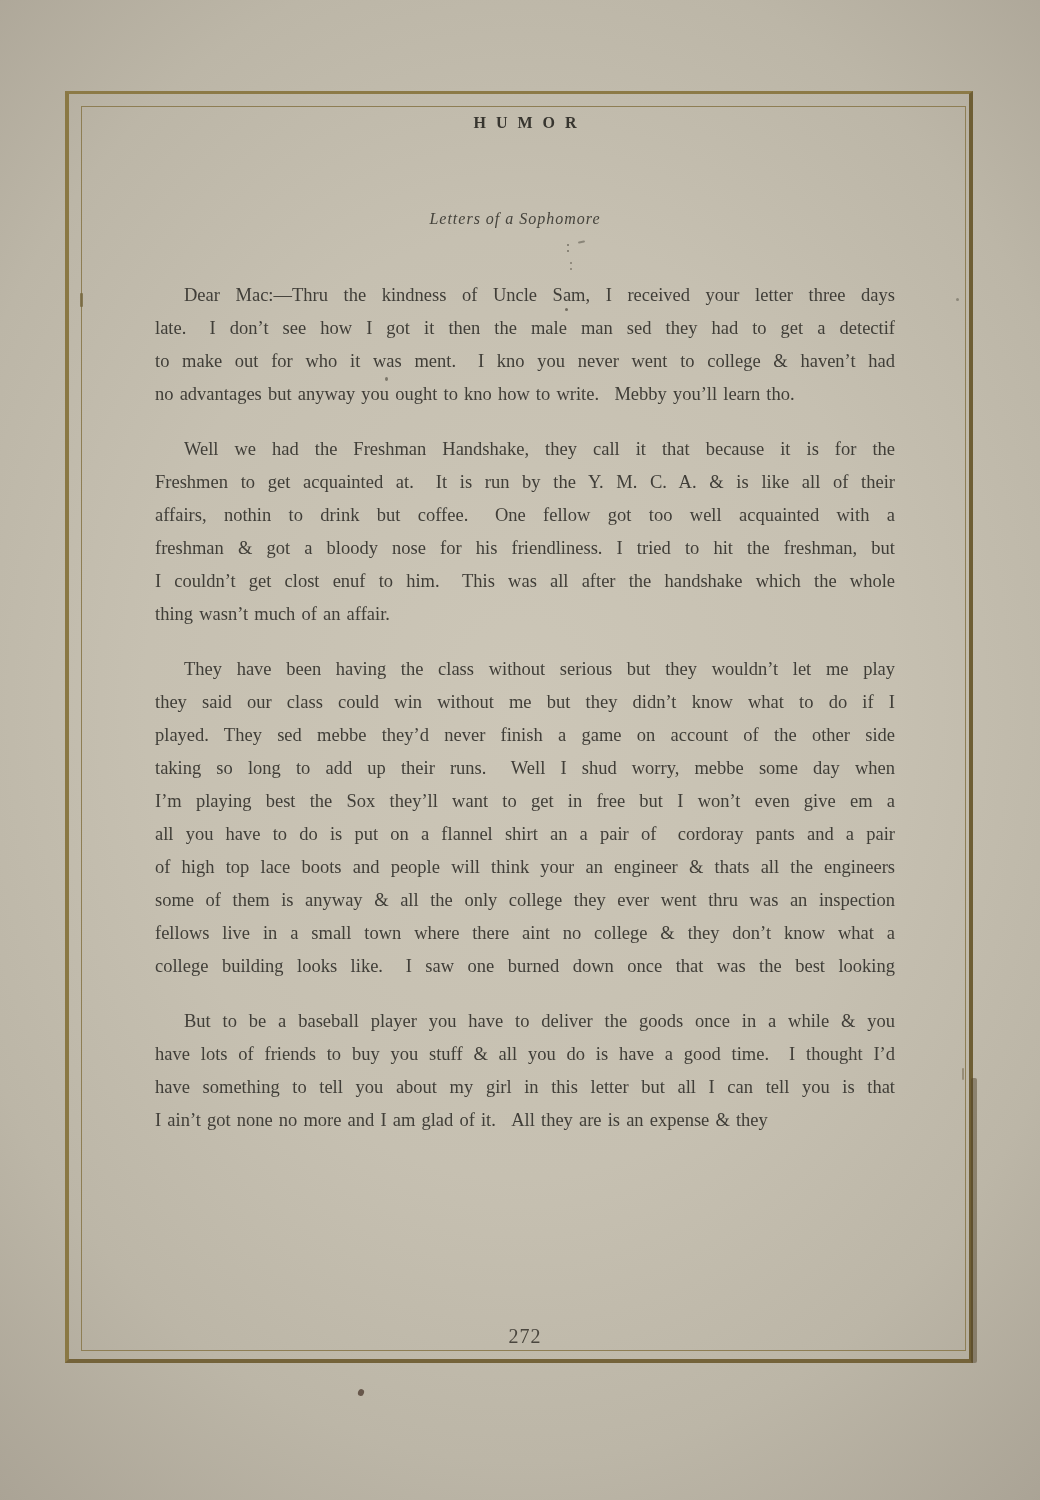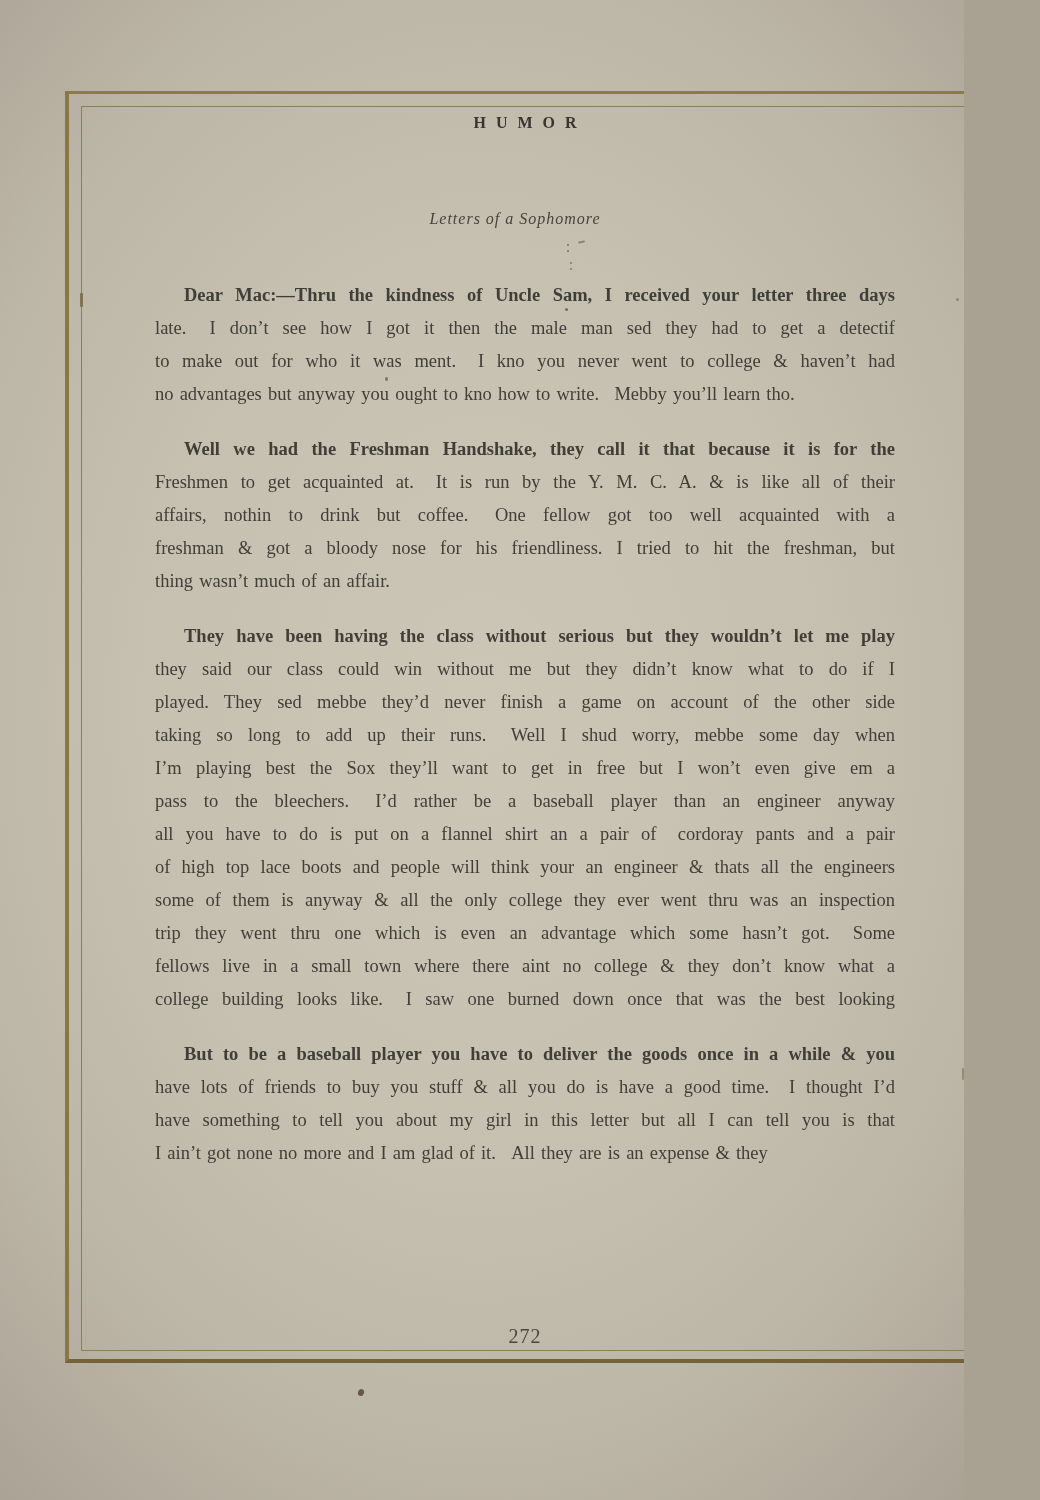--- a/index.html
+++ b/index.html
@@ -2,21 +2,21 @@
 <html><head>
 <meta charset="utf-8">
 <style>
   html, body {
     margin: 0;
     padding: 0;
     background: #a9a293;
   }
   .scan-page {
     position: relative;
-    width: 964px;
+    width: 1040px;
     height: 1500px;
     overflow: hidden;
     background: radial-gradient(ellipse 80% 70% at 50% 47%,
                 #ccc6b7 0%, #c6c0b1 45%, #bcb6a7 72%, #a9a294 100%);
     font-family: "Liberation Serif", "DejaVu Serif", serif;
     color: #403e38;
   }
   
   .frame-outer {
     position: absolute;
@@ -66,21 +66,21 @@
     word-spacing: 1.5px;
   }
   .paragraph { margin: 0 0 22px 0; }
   .paragraph:last-child { margin-bottom: 4px; }
   .text-line {
     height: 33px;
     overflow: hidden;
     text-align: justify;
     text-align-last: justify;
   }
-  .text-line.first { padding-left: 29px; font-weight: bold; }
+  .text-line.first { padding-left: 29px; }
   .text-line.last  { text-align-last: left; }
   .page-number {
     position: absolute;
     left: 155px; top: 1325px;
     width: 740px;
     text-align: center;
     font-size: 20px;
     letter-spacing: 1px;
     color: #4a463e;
   }
@@ -126,33 +126,32 @@
         <div class="text-line first">Dear Mac:—Thru the kindness of Uncle Sam, I received your letter three days</div>
         <div class="text-line">late.  I don’t see how I got it then the male man sed they had to get a detectif</div>
         <div class="text-line">to make out for who it was ment.  I kno you never went to college &amp; haven’t had</div>
         <div class="text-line last">no advantages but anyway you ought to kno how to write.  Mebby you’ll learn tho.</div>
       </div>
       <div class="paragraph">
         <div class="text-line first">Well we had the Freshman Handshake, they call it that because it is for the</div>
         <div class="text-line">Freshmen to get acquainted at.  It is run by the Y. M. C. A. &amp; is like all of their</div>
         <div class="text-line">affairs, nothin to drink but coffee.  One fellow got too well acquainted with a</div>
         <div class="text-line">freshman &amp; got a bloody nose for his friendliness. I tried to hit the freshman, but</div>
+        <div class="text-line">I couldn’t get clost enuf to him.  This was all after the handshake which the whole</div>
         <div class="text-line last">thing wasn’t much of an affair.</div>
       </div>
       <div class="paragraph">
         <div class="text-line first">They have been having the class without serious but they wouldn’t let me play</div>
         <div class="text-line">they said our class could win without me but they didn’t know what to do if I</div>
         <div class="text-line">played. They sed mebbe they’d never finish a game on account of the other side</div>
         <div class="text-line">taking so long to add up their runs.  Well I shud worry, mebbe some day when</div>
         <div class="text-line">I’m playing best the Sox they’ll want to get in free but I won’t even give em a</div>
-        <div class="text-line">pass to the bleechers.  I’d rather be a baseball player than an engineer anyway</div>
         <div class="text-line">all you have to do is put on a flannel shirt an a pair of  cordoray pants and a pair</div>
         <div class="text-line">of high top lace boots and people will think your an engineer &amp; thats all the engineers</div>
         <div class="text-line">some of them is anyway &amp; all the only college they ever went thru was an inspection</div>
-        <div class="text-line">trip they went thru one which is even an advantage which some hasn’t got.  Some</div>
         <div class="text-line">fellows live in a small town where there aint no college &amp; they don’t know what a</div>
         <div class="text-line">college building looks like.  I saw one burned down once that was the best looking</div>
       </div>
       <div class="paragraph">
         <div class="text-line first">But to be a baseball player you have to deliver the goods once in a while &amp; you</div>
         <div class="text-line">have lots of friends to buy you stuff &amp; all you do is have a good time.  I thought I’d</div>
         <div class="text-line">have something to tell you about my girl in this letter but all I can tell you is that</div>
         <div class="text-line last">I ain’t got none no more and I am glad of it.  All they are is an expense &amp; they</div>
       </div>
     </div>

